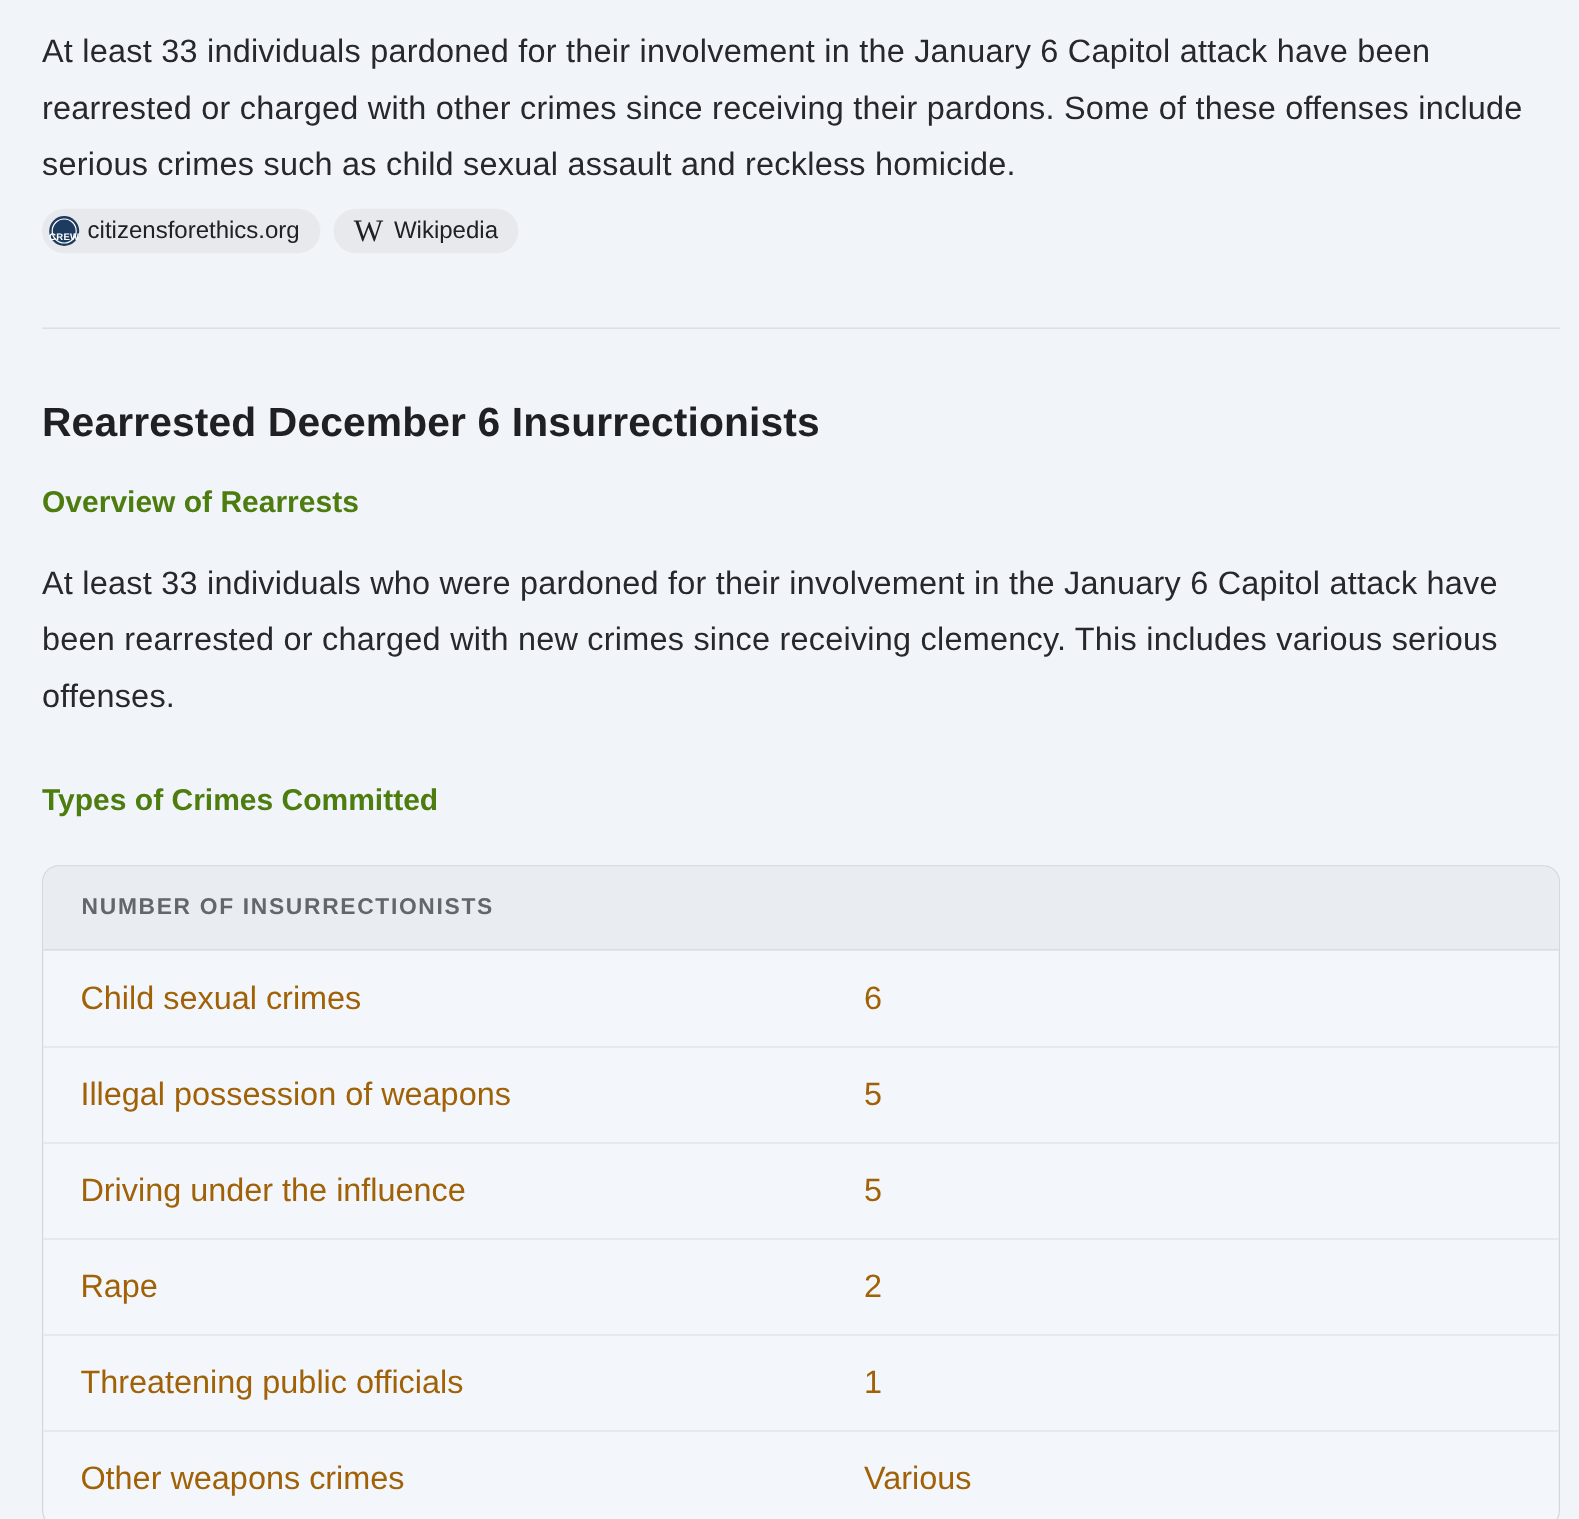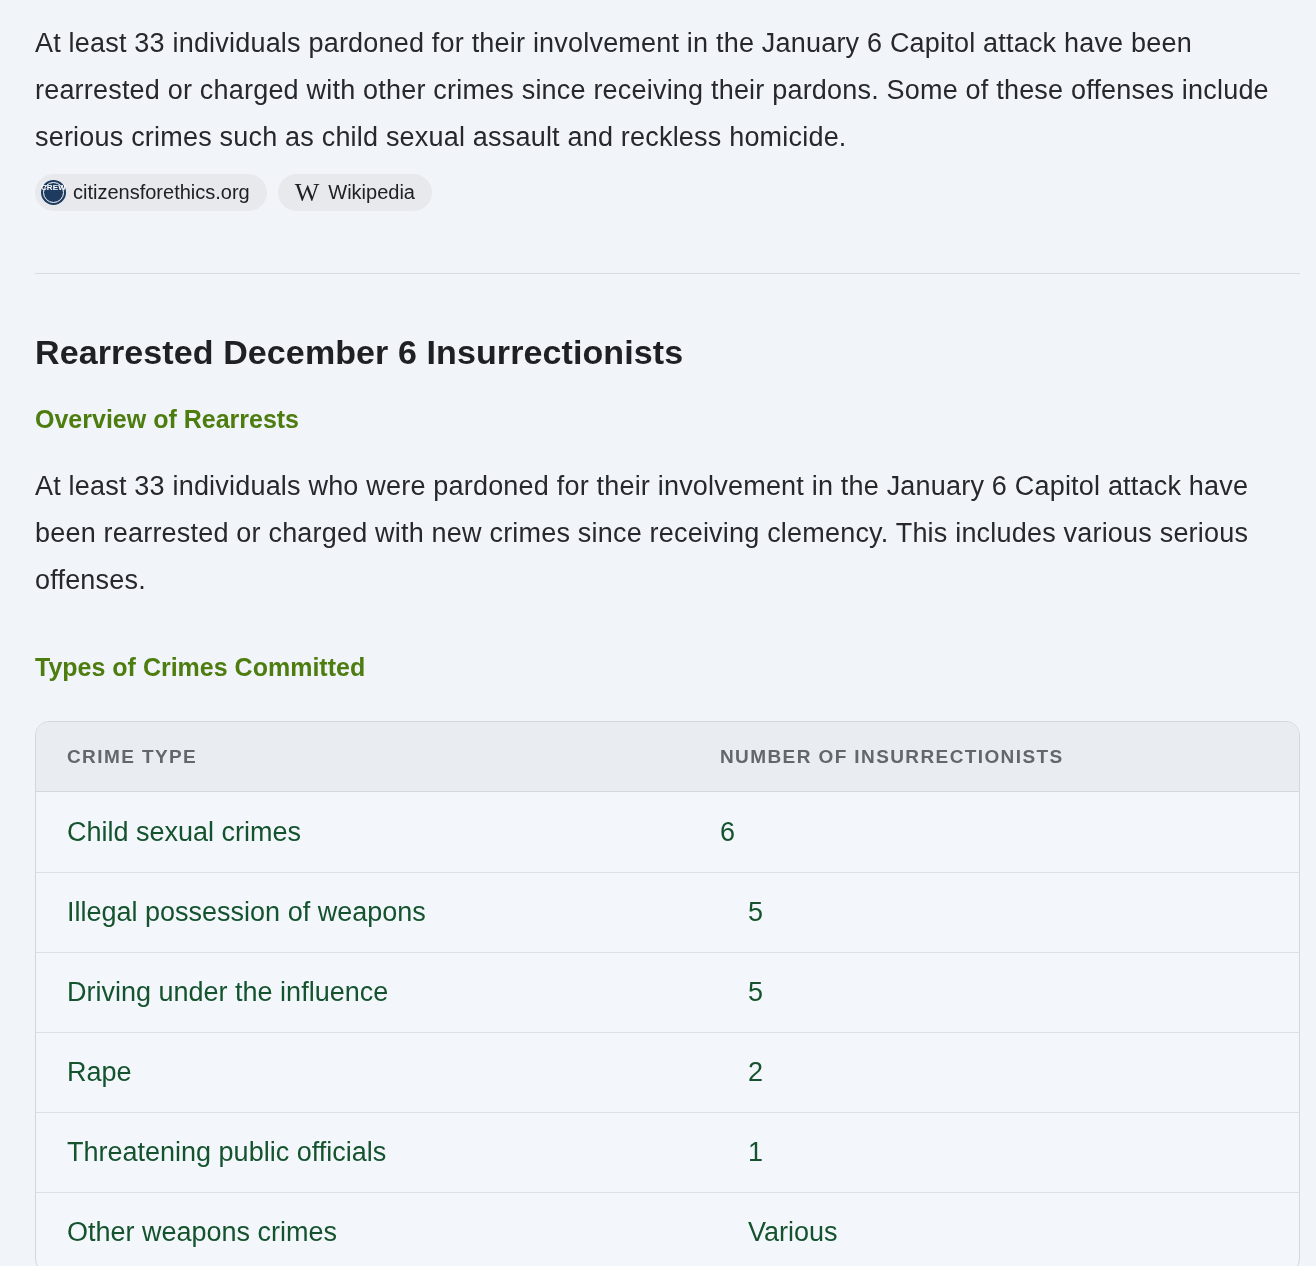--- a/index.html
+++ b/index.html
@@ -46,21 +46,21 @@
     margin: 3px 9px 3px 3px;
     border-radius: 50%;
     background: #1d3a5f;
     border: 1px solid #ffffff;
     box-shadow: 0 0 0 2px #1d3a5f;
     color: #ffffff;
     font-size: 8px;
     font-weight: bold;
     letter-spacing: 0.2px;
     display: flex;
-    align-items: flex-start;
+    align-items: flex-end;
     justify-content: center;
   }
   .wiki-w {
     font-family: "Liberation Serif", serif;
     font-size: 26px;
     line-height: 1;
     margin-right: 9px;
     color: #1f2023;
   }
   .divider {
@@ -111,23 +111,23 @@
     font-weight: 700;
     letter-spacing: 1.4px;
     color: #63676c;
     text-transform: uppercase;
   }
   .tr {
     display: flex;
     align-items: center;
     height: 80px;
     font-size: 27px;
-    color: #14532d;
+    color: #a16207;
   }
-  .tr + .tr { border-top: 1px solid #dde1e7; gap: 28px; }
+  .tr + .tr { border-top: 1px solid #dde1e7; }
   .col1 {
     width: 652px;
     padding-left: 31px;
     flex-shrink: 0;
   }
   .col2 {
     flex: 1;
     margin-left: 32px;
   }
 </style>
@@ -156,21 +156,20 @@
   <h1 class="page-title">Rearrested December 6 Insurrectionists</h1>
 
   <h2 class="section-heading">Overview of Rearrests</h2>
 
   <p class="section-body">At least 33 individuals who were pardoned for their involvement in the January 6 Capitol attack have been rearrested or charged with new crimes since receiving clemency. This includes various serious offenses.</p>
 
   <h2 class="section-heading crimes">Types of Crimes Committed</h2>
 
   <div class="data-table">
     <div class="thead">
-      <div class="th col1">CRIME TYPE</div>
       <div class="th col2">NUMBER OF INSURRECTIONISTS</div>
     </div>
 
     <div class="tr">
       <div class="td col1">Child sexual crimes</div>
       <div class="td col2">6</div>
     </div>
     <div class="tr">
       <div class="td col1">Illegal possession of weapons</div>
       <div class="td col2">5</div>

